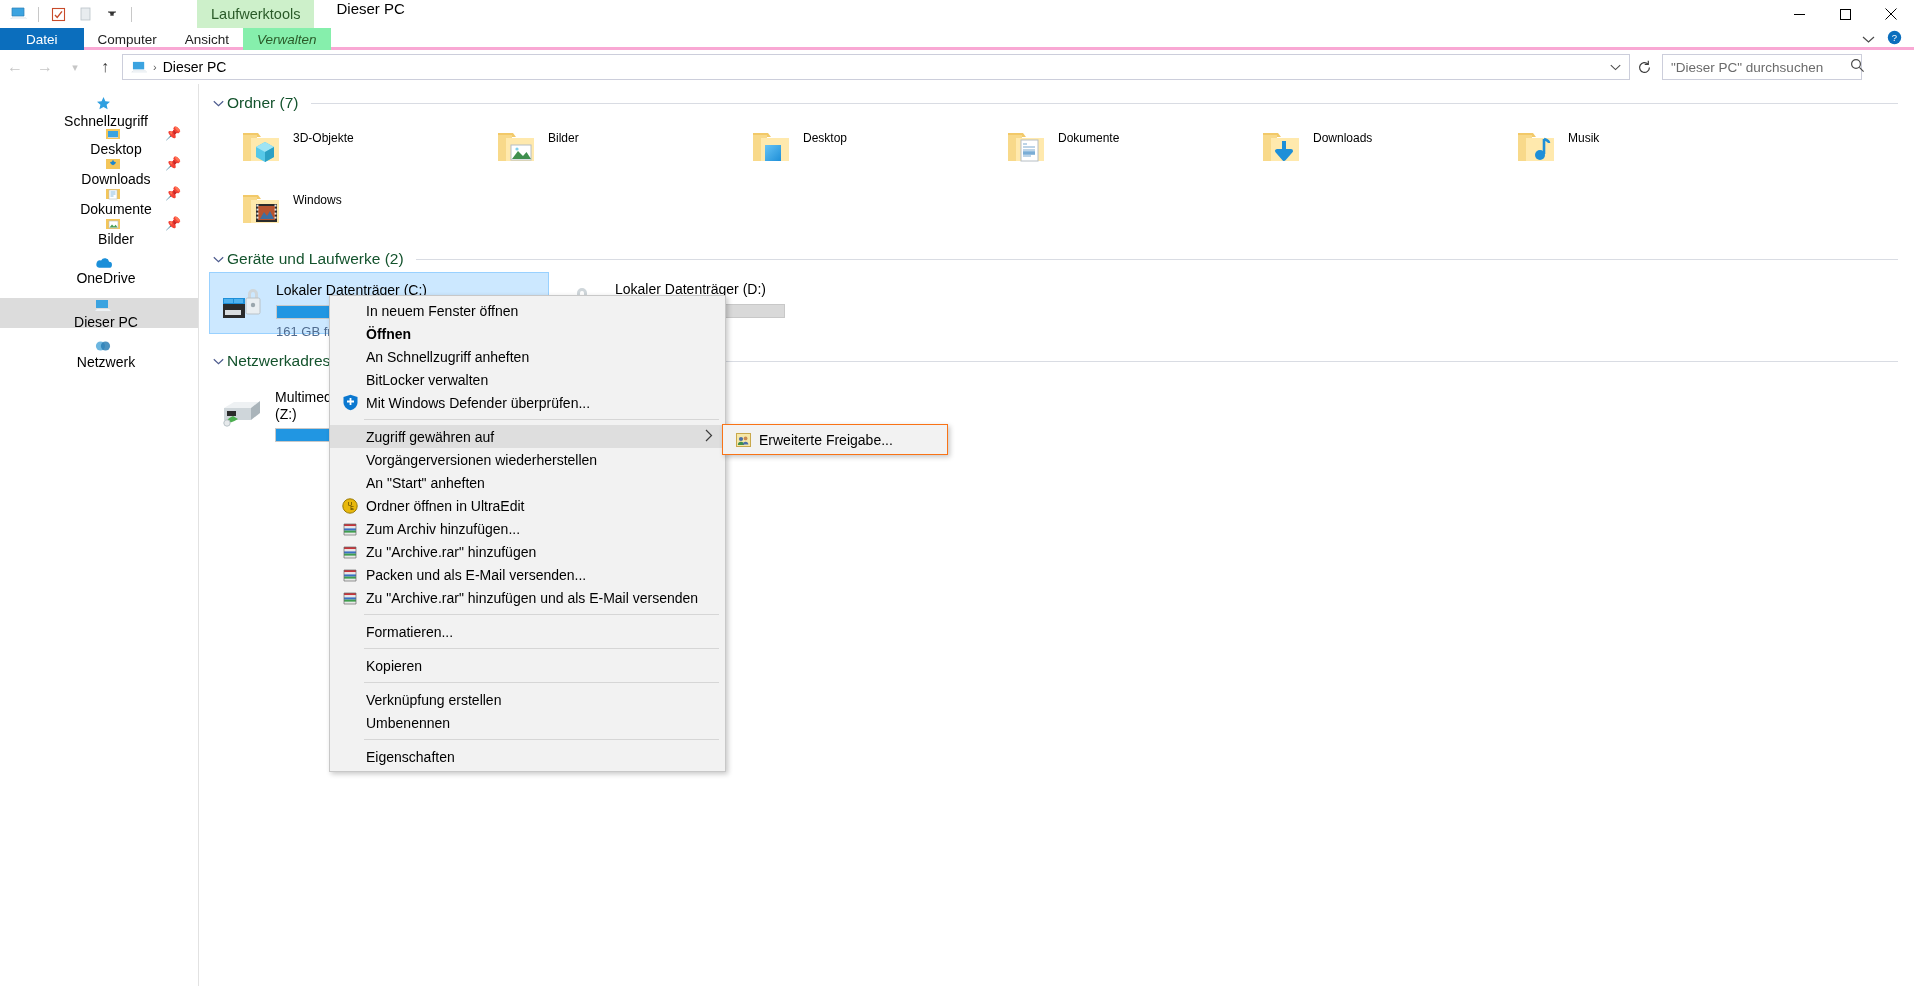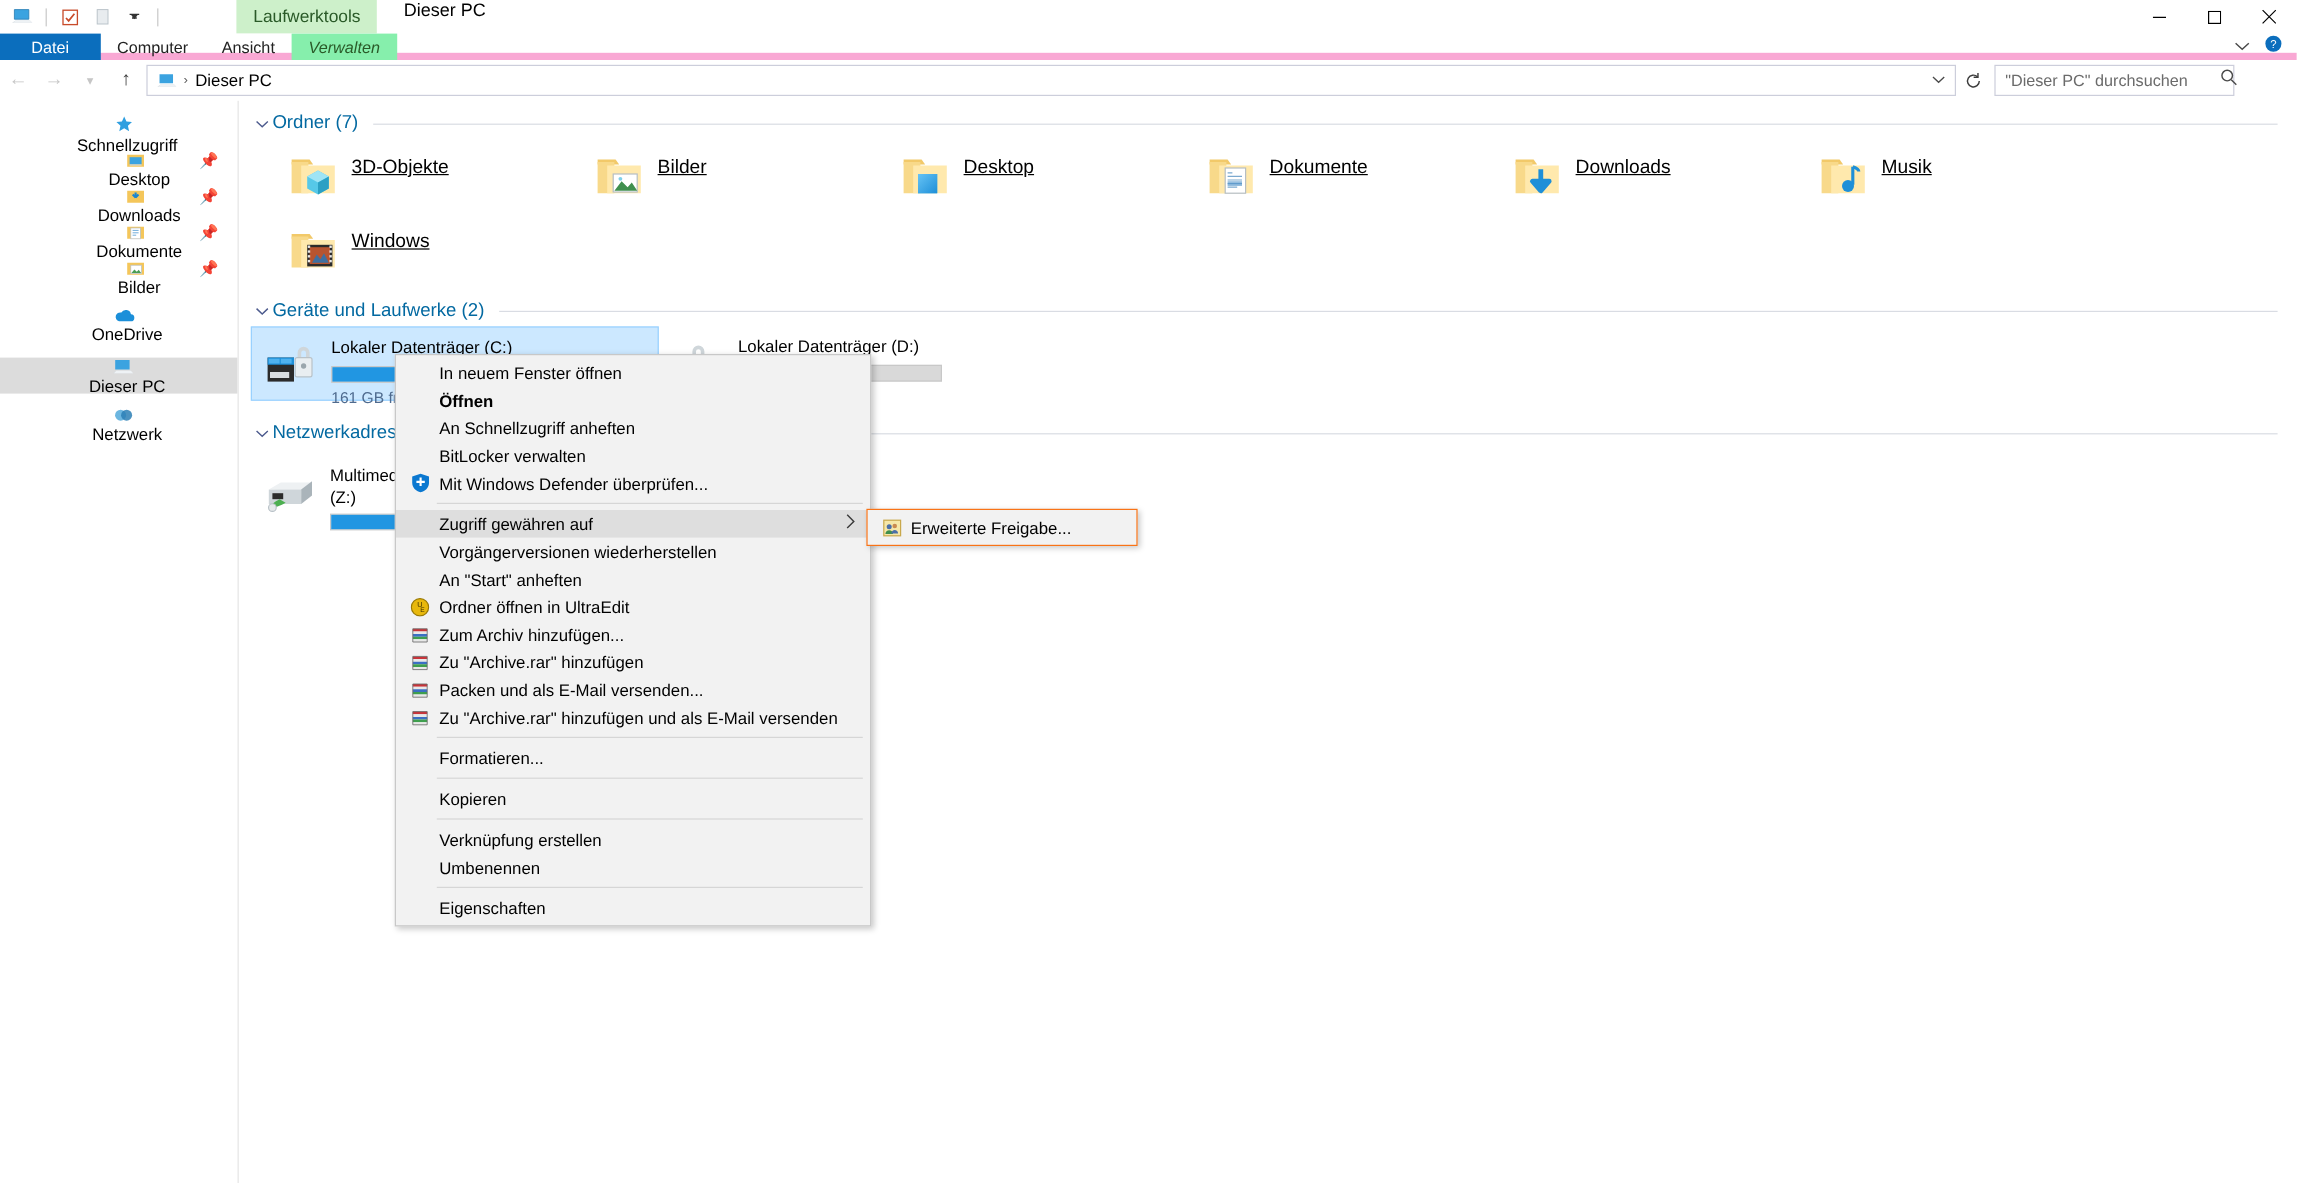--- a/index.html
+++ b/index.html
@@ -37,21 +37,21 @@
   }
   .wincontrols {
     position: absolute; right: 0; top: 0; height: 28px; display: flex;
   }
   .wc { width: 46px; height: 28px; display:flex; align-items:center; justify-content:center; }
 
   
   #ribbon {
     position: absolute; top: 28px; left: 0; width: 1914px; height: 22px;
     background: #ffffff;
-    border-bottom: 6px solid #f9a8d4;
+    border-bottom: 3px solid #f9a8d4;
     display: flex; align-items: stretch;
   }
   .rtab {
     font-size: 13.5px; color: #222; display: flex; align-items: center;
     padding: 0 14px; height: 22px; white-space: nowrap;
   }
   .rtab.datei { background: #0b6ebd; color: #fff; padding: 0 26px; }
   .rtab.manage { background: #86efac; color: #2a5a28; font-style: italic; }
   .ribbon-right {
     position: absolute; right: 4px; top: 0; height: 22px;
@@ -110,30 +110,30 @@
   .nav-gap { height: 11px; }
 
   #content {
     flex: 1; height: 100%; background: #fff; position: relative; overflow: hidden;
   }
 
   .group-header {
     display: flex; align-items: center; margin: 0 0 0 10px; height: 26px;
   }
   .gh-chev { color: #4d5b8e; font-size: 12px; width: 18px; text-align: center; }
-  .gh-label { color: #0369a1; font-size: 15.5px; white-space: nowrap; }
+  .gh-label { color: #14532d; font-size: 15.5px; white-space: nowrap; }
   .gh-rule { flex: 1; height: 1px; background: #d9dce3; margin-left: 12px; margin-right: 16px; }
 
   .tile-grid { display: flex; flex-wrap: wrap; padding-left: 36px; }
   .tile {
     width: 255px; height: 62px; display: flex; align-items: flex-start;
     padding-top: 6px; position: relative;
   }
   .tile .tico { width: 52px; height: 52px; display:flex; align-items:center; justify-content:center; flex: 0 0 52px;}
-  .tile .tname { font-size: 16px; color: #000; margin-top: 9px; margin-left: 6px; text-decoration: underline; }
+  .tile .tname { font-size: 12px; color: #000; margin-top: 9px; margin-left: 6px; }
 
   .drive-grid { display: flex; flex-wrap: wrap; padding-left: 8px; }
   .drive-tile {
     width: 340px; height: 62px; display: flex; align-items: flex-start; position: relative;
     padding: 4px 6px 0 6px;
   }
   .drive-tile.sel { background: #cce8ff; border: 1px solid #99d1ff; }
   .drive-tile .dico { width: 60px; height: 54px; flex: 0 0 60px; display:flex; align-items:center; justify-content:center; }
   .drive-tile .dinfo { padding-top: 4px; }
   .drive-tile .dname { font-size: 14px; color: #000; white-space: nowrap; }

